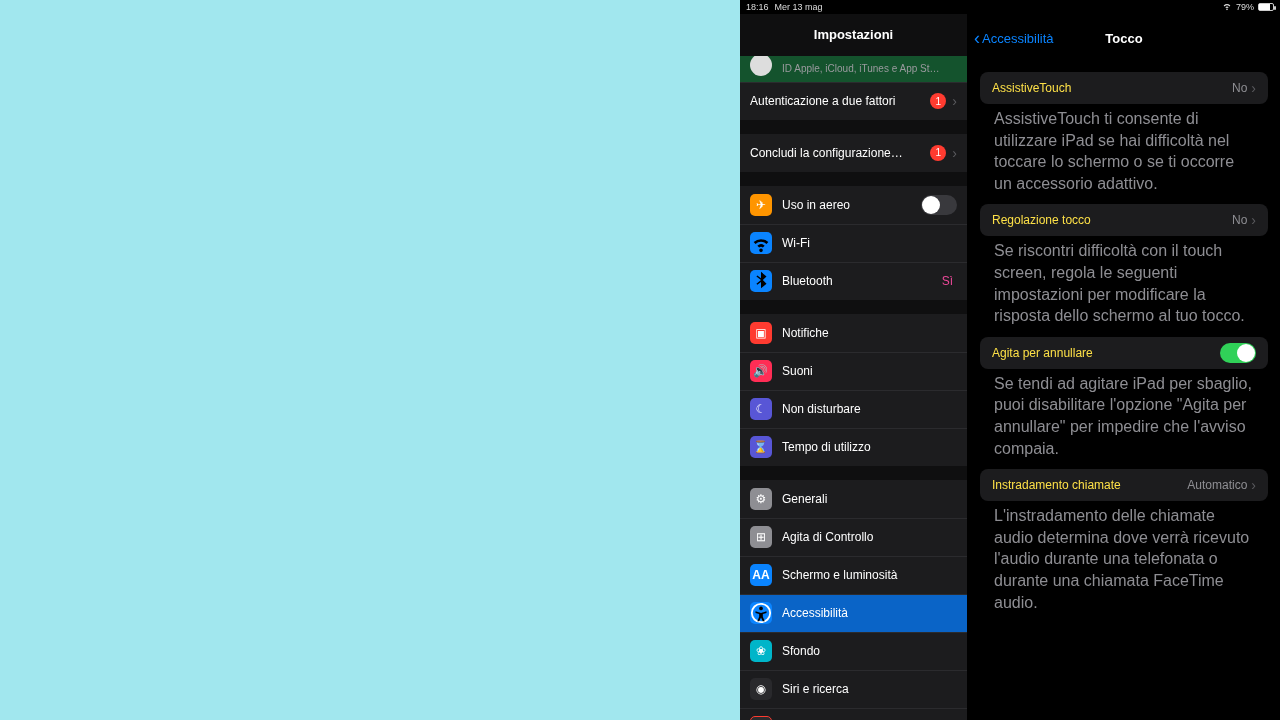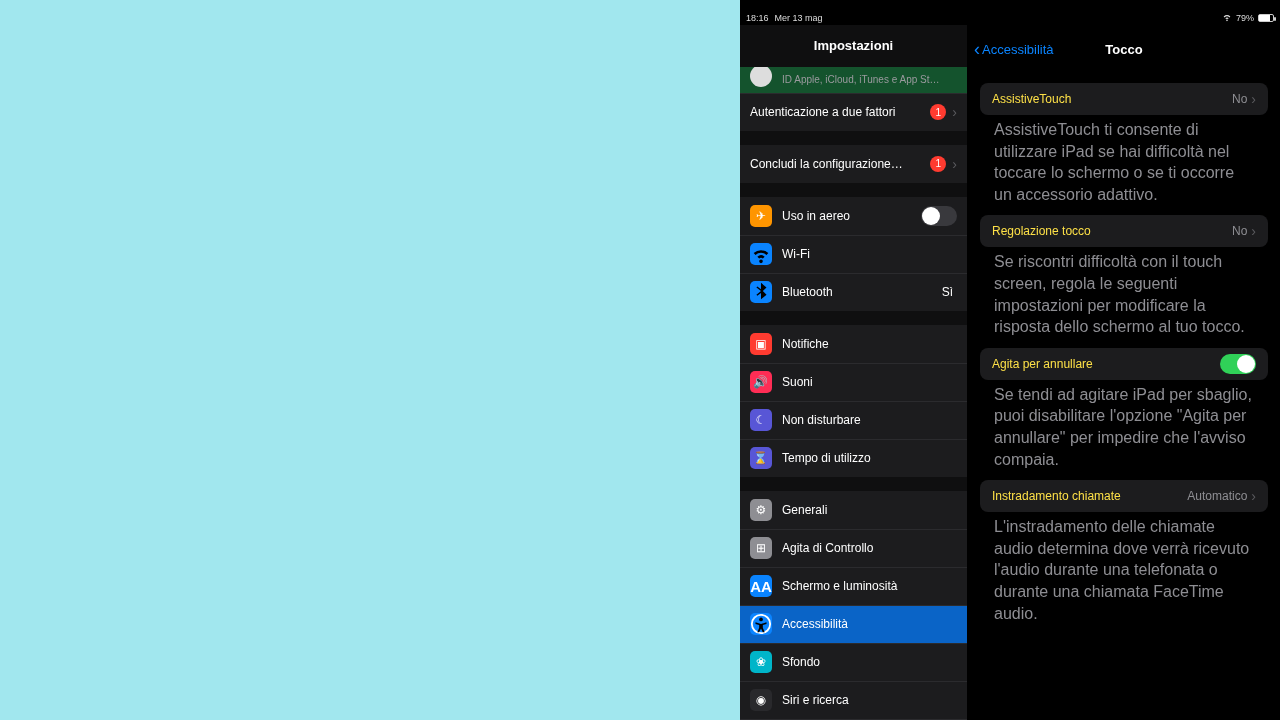--- a/index.html
+++ b/index.html
@@ -2,21 +2,21 @@
 <html><head>
 <meta charset="utf-8">
 <style>
   * { box-sizing: border-box; margin: 0; padding: 0; font-family: -apple-system, "Helvetica Neue", Arial, sans-serif; }
   body { background: #a1e7ee; width: 1280px; height: 720px; overflow: hidden; }
   .stage { width: 1280px; height: 720px; display: flex; align-items: flex-start; justify-content: center; }
   .device { width: 540px; height: 720px; background: #000; color: #fff; position: relative; overflow: hidden; margin-left: 370px; margin-right: 370px; }
   
   .device { position: absolute; left: 370px; top: 0; }
 
-  .statusbar { height: 14px; display: flex; justify-content: space-between; align-items: center; font-size: 9px; color: #ddd; padding: 0 6px; margin-top: 11px; }
+  .statusbar { height: 14px; display: flex; justify-content: space-between; align-items: center; font-size: 9px; color: #ddd; padding: 0 6px; }
   .statusbar .left { display:flex; gap:6px;}
   .statusbar .right { display:flex; gap:4px; align-items:center;}
   .batt { width:16px; height:8px; border:1px solid #ccc; border-radius:2px; position:relative;}
   .batt::after { content:""; position:absolute; right:-3px; top:2px; width:2px; height:4px; background:#ccc; border-radius:1px;}
   .batt i { display:block; height:100%; width:78%; background:#fff;}
 
   .panes { display:flex; height: calc(100% - 14px); }
   .left-pane { width: 228px; background:#0f0f10; border-right:1px solid #000; display:flex; flex-direction:column; }
   .right-pane { flex:1; background:#000; display:flex; flex-direction:column; }
 
@@ -24,21 +24,21 @@
   .hdr .back { position:absolute; left:6px; top:0; bottom:0; display:flex; align-items:center; gap:2px; color:#0a84ff; font-weight:400; cursor:pointer; }
   .hdr .back .chev { font-size:18px; line-height:1; }
 
   .list { overflow:hidden; }
   .group { margin-top: 14px; }
   .group.tight { }
   .row { display:flex; align-items:center; height:38px; padding:0 10px; background:#1c1c1e; border-top:1px solid #2b2b2e; font-size:12px; position:relative; }
   .row:first-child { border-top: none; }
   .row .icon { width:22px; height:22px; border-radius:5px; margin-right:10px; display:flex; align-items:center; justify-content:center; font-size:12px; flex:none; }
   .row .label { flex:1; color:#fff; }
-  .row .value { color:#ffffff; font-size:12px; margin-right:4px; }
+  .row .value { color:#ec4899; font-size:12px; margin-right:4px; }
   .row .chev { color:#5a5a5e; font-size:14px; }
   .row .badge { width:16px; height:16px; border-radius:50%; background:#ff3b30; color:#fff; font-size:10px; display:flex; align-items:center; justify-content:center; margin-right:6px; }
   .row.sel { background:#0a64c7; }
   .row.sel .label { color:#fff; }
 
   .account-row { height:26px; background:#14532d; display:flex; align-items:center; padding:0 10px; font-size:10px; color:#9a9a9e; }
   .account-row .av { width:22px; height:22px; border-radius:50%; background:#ddd; margin-right:10px; flex:none; position:relative; top:-4px; }
   .account-row span { white-space:nowrap; overflow:hidden; text-overflow:ellipsis; }
 
   .switch { width:36px; height:20px; border-radius:10px; background:#39393d; position:relative; }
@@ -161,21 +161,21 @@
           <div class="group">
             <div class="row">
               <span class="icon ic-gen">⚙</span>
               <span class="label">Generali</span>
             </div>
             <div class="row">
               <span class="icon ic-cc">⊞</span>
               <span class="label">Agita di Controllo</span>
             </div>
             <div class="row">
-              <span class="icon ic-disp" style="font-size:15px;font-weight:700;text-align:right;">AA</span>
+              <span class="icon ic-disp" style="font-size:12px;font-weight:700;text-align:right;">AA</span>
               <span class="label">Schermo e luminosità</span>
             </div>
             <div class="row sel">
               <span class="icon ic-acc">
                 <svg class="ic" viewBox="0 0 24 24">
                     <circle cx="12" cy="12" r="10" fill="none" stroke="#fff" stroke-width="2"></circle>
                     <circle cx="12" cy="7" r="2"></circle>
                     <path d="M6 10l6 2 6-2v2l-4 1v3l2 5h-2l-2-4-2 4H8l2-5v-3l-4-1z"></path>
                   </svg>
               </span>

